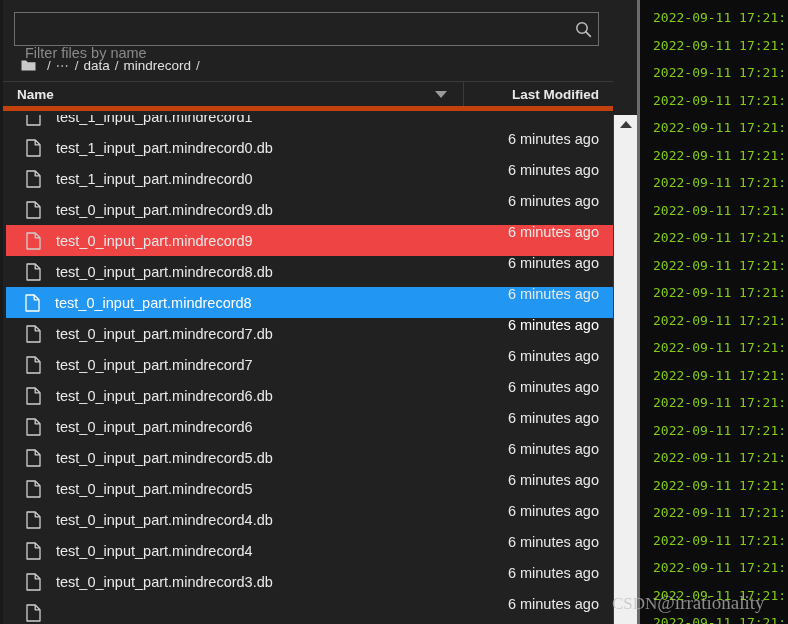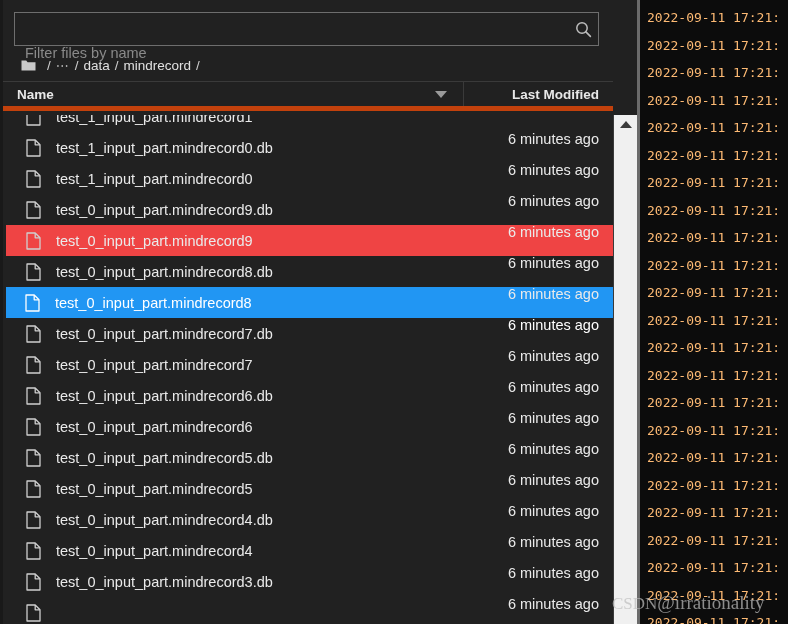--- a/index.html
+++ b/index.html
@@ -195,23 +195,23 @@
     width: 148px; height: 624px;
     background: #0c0c0c;
     overflow: hidden;
     padding-top: 4px;
     box-sizing: border-box;
   }
   .term-line {
     font-family: "DejaVu Sans Mono", monospace;
     font-size: 13px;
     line-height: 27.5px;
-    color: #fdba74;
+    color: #84cc16;
     white-space: pre;
-    padding-left: 7px;
+    padding-left: 13px;
   }
 
   
   #watermark {
     position: absolute;
     left: 612px; top: 592px;
     font-family: "Liberation Serif", serif;
     font-size: 17px;
     color: rgba(190,190,190,0.72);
     white-space: nowrap;

